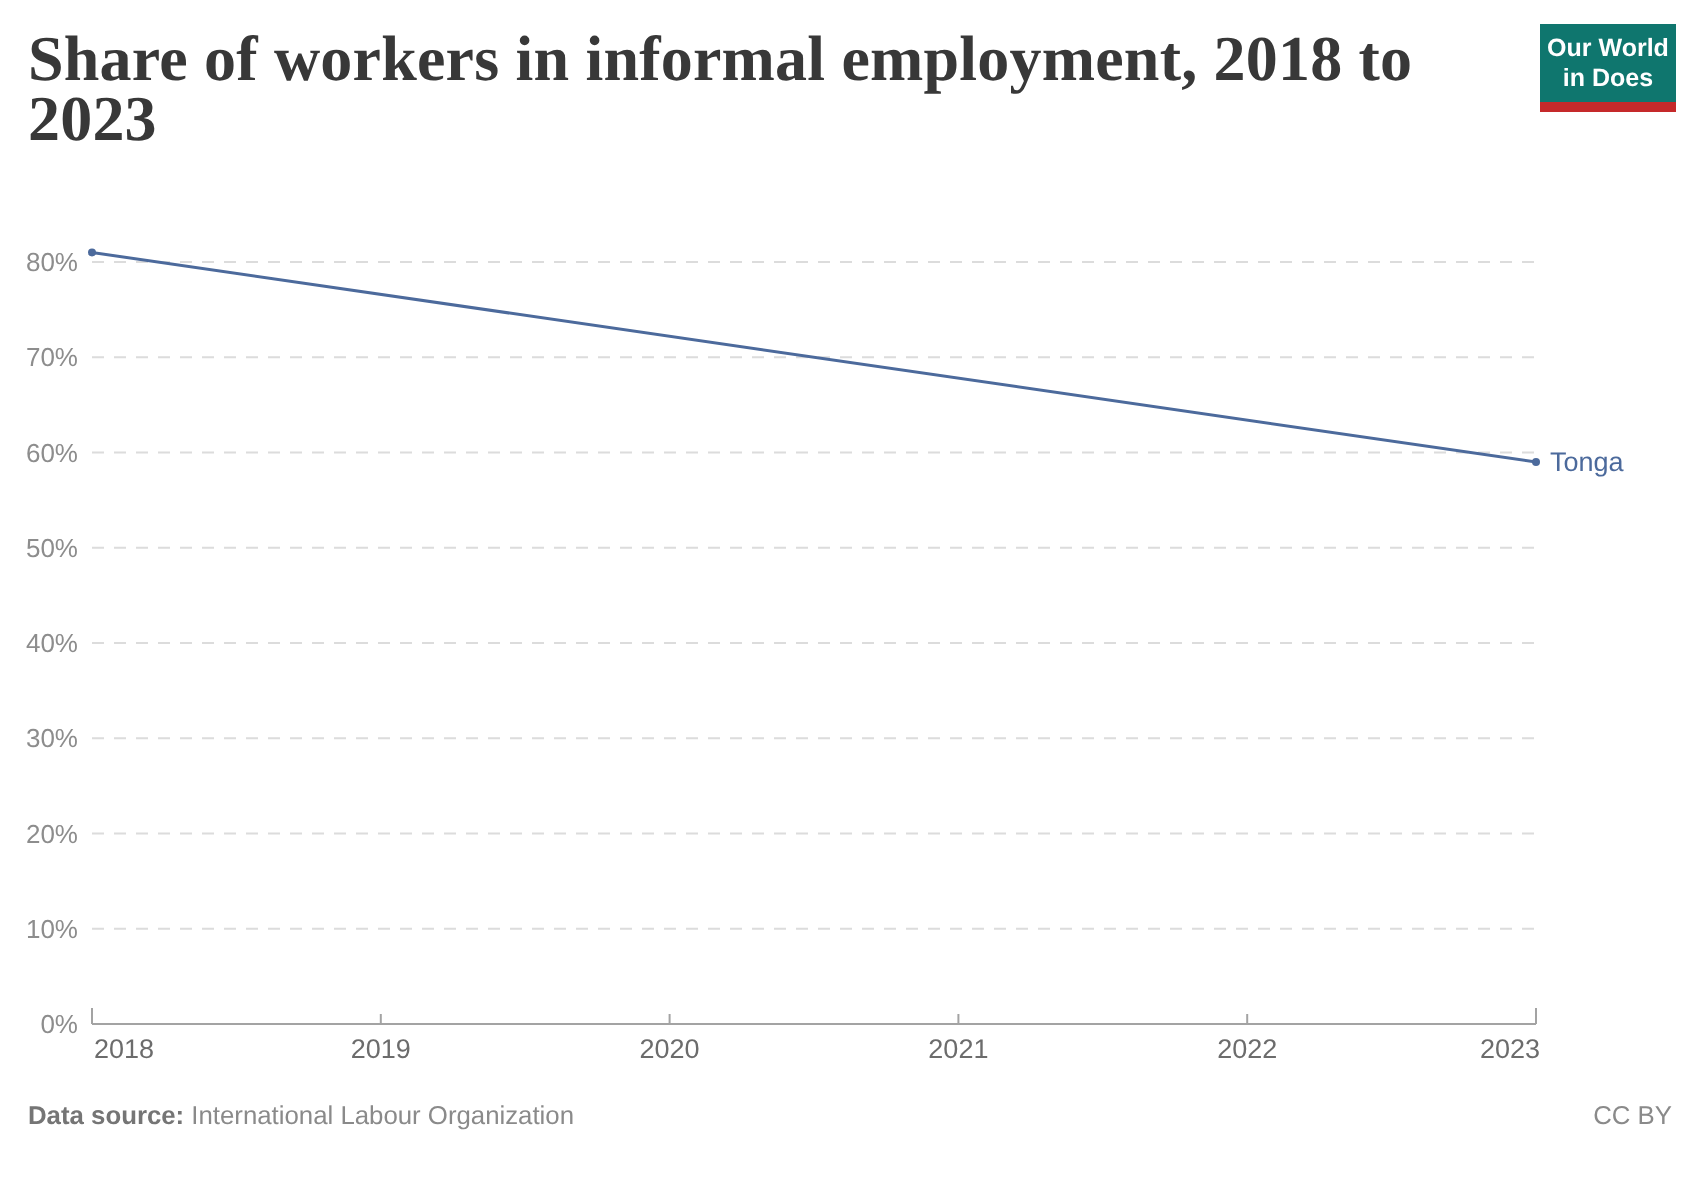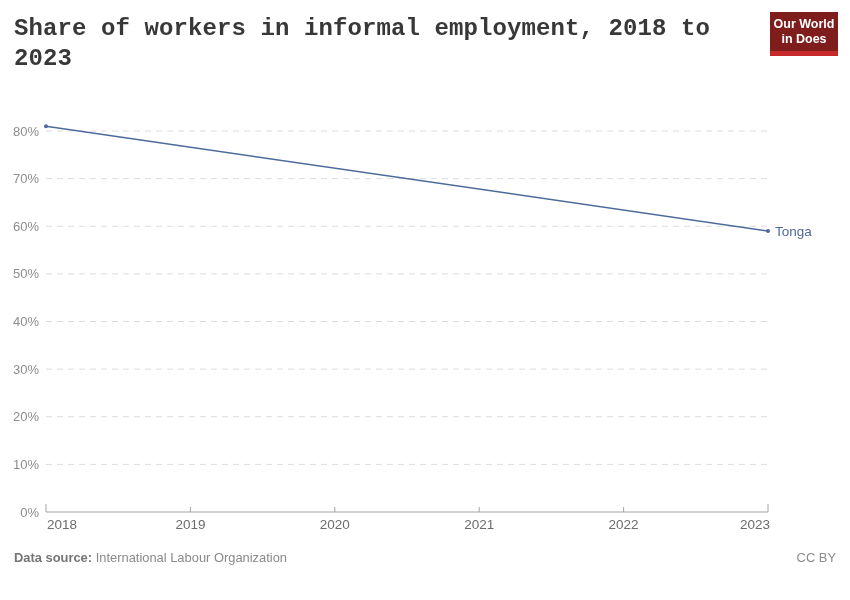--- a/index.html
+++ b/index.html
@@ -10,33 +10,33 @@
     width: 850px;
     height: 600px;
     background: #fff;
     overflow: hidden;
   }
   .chart-title {
     position: absolute;
     left: 14px;
     top: 14px;
     width: 740px;
-    font-family: Liberation Mono, monospace;
+    font-family: Liberation Serif, serif;
     font-weight: 700;
-    font-size: 24px;
+    font-size: 32px;
     line-height: 30px;
     color: #383838;
     letter-spacing: 0.1px;
   }
   .owid-logo {
     position: absolute;
     top: 12px;
     right: 12px;
     width: 68px;
-    background: #7f1d1d;
+    background: #0f766e;
     border-bottom: 5px solid #c5292a;
     color: #ffffff;
     text-align: center;
     padding: 5px 3px 4px 3px;
     font-weight: 700;
     font-size: 12.5px;
     line-height: 15px;
   }
   .subtitle {
     position: absolute;

